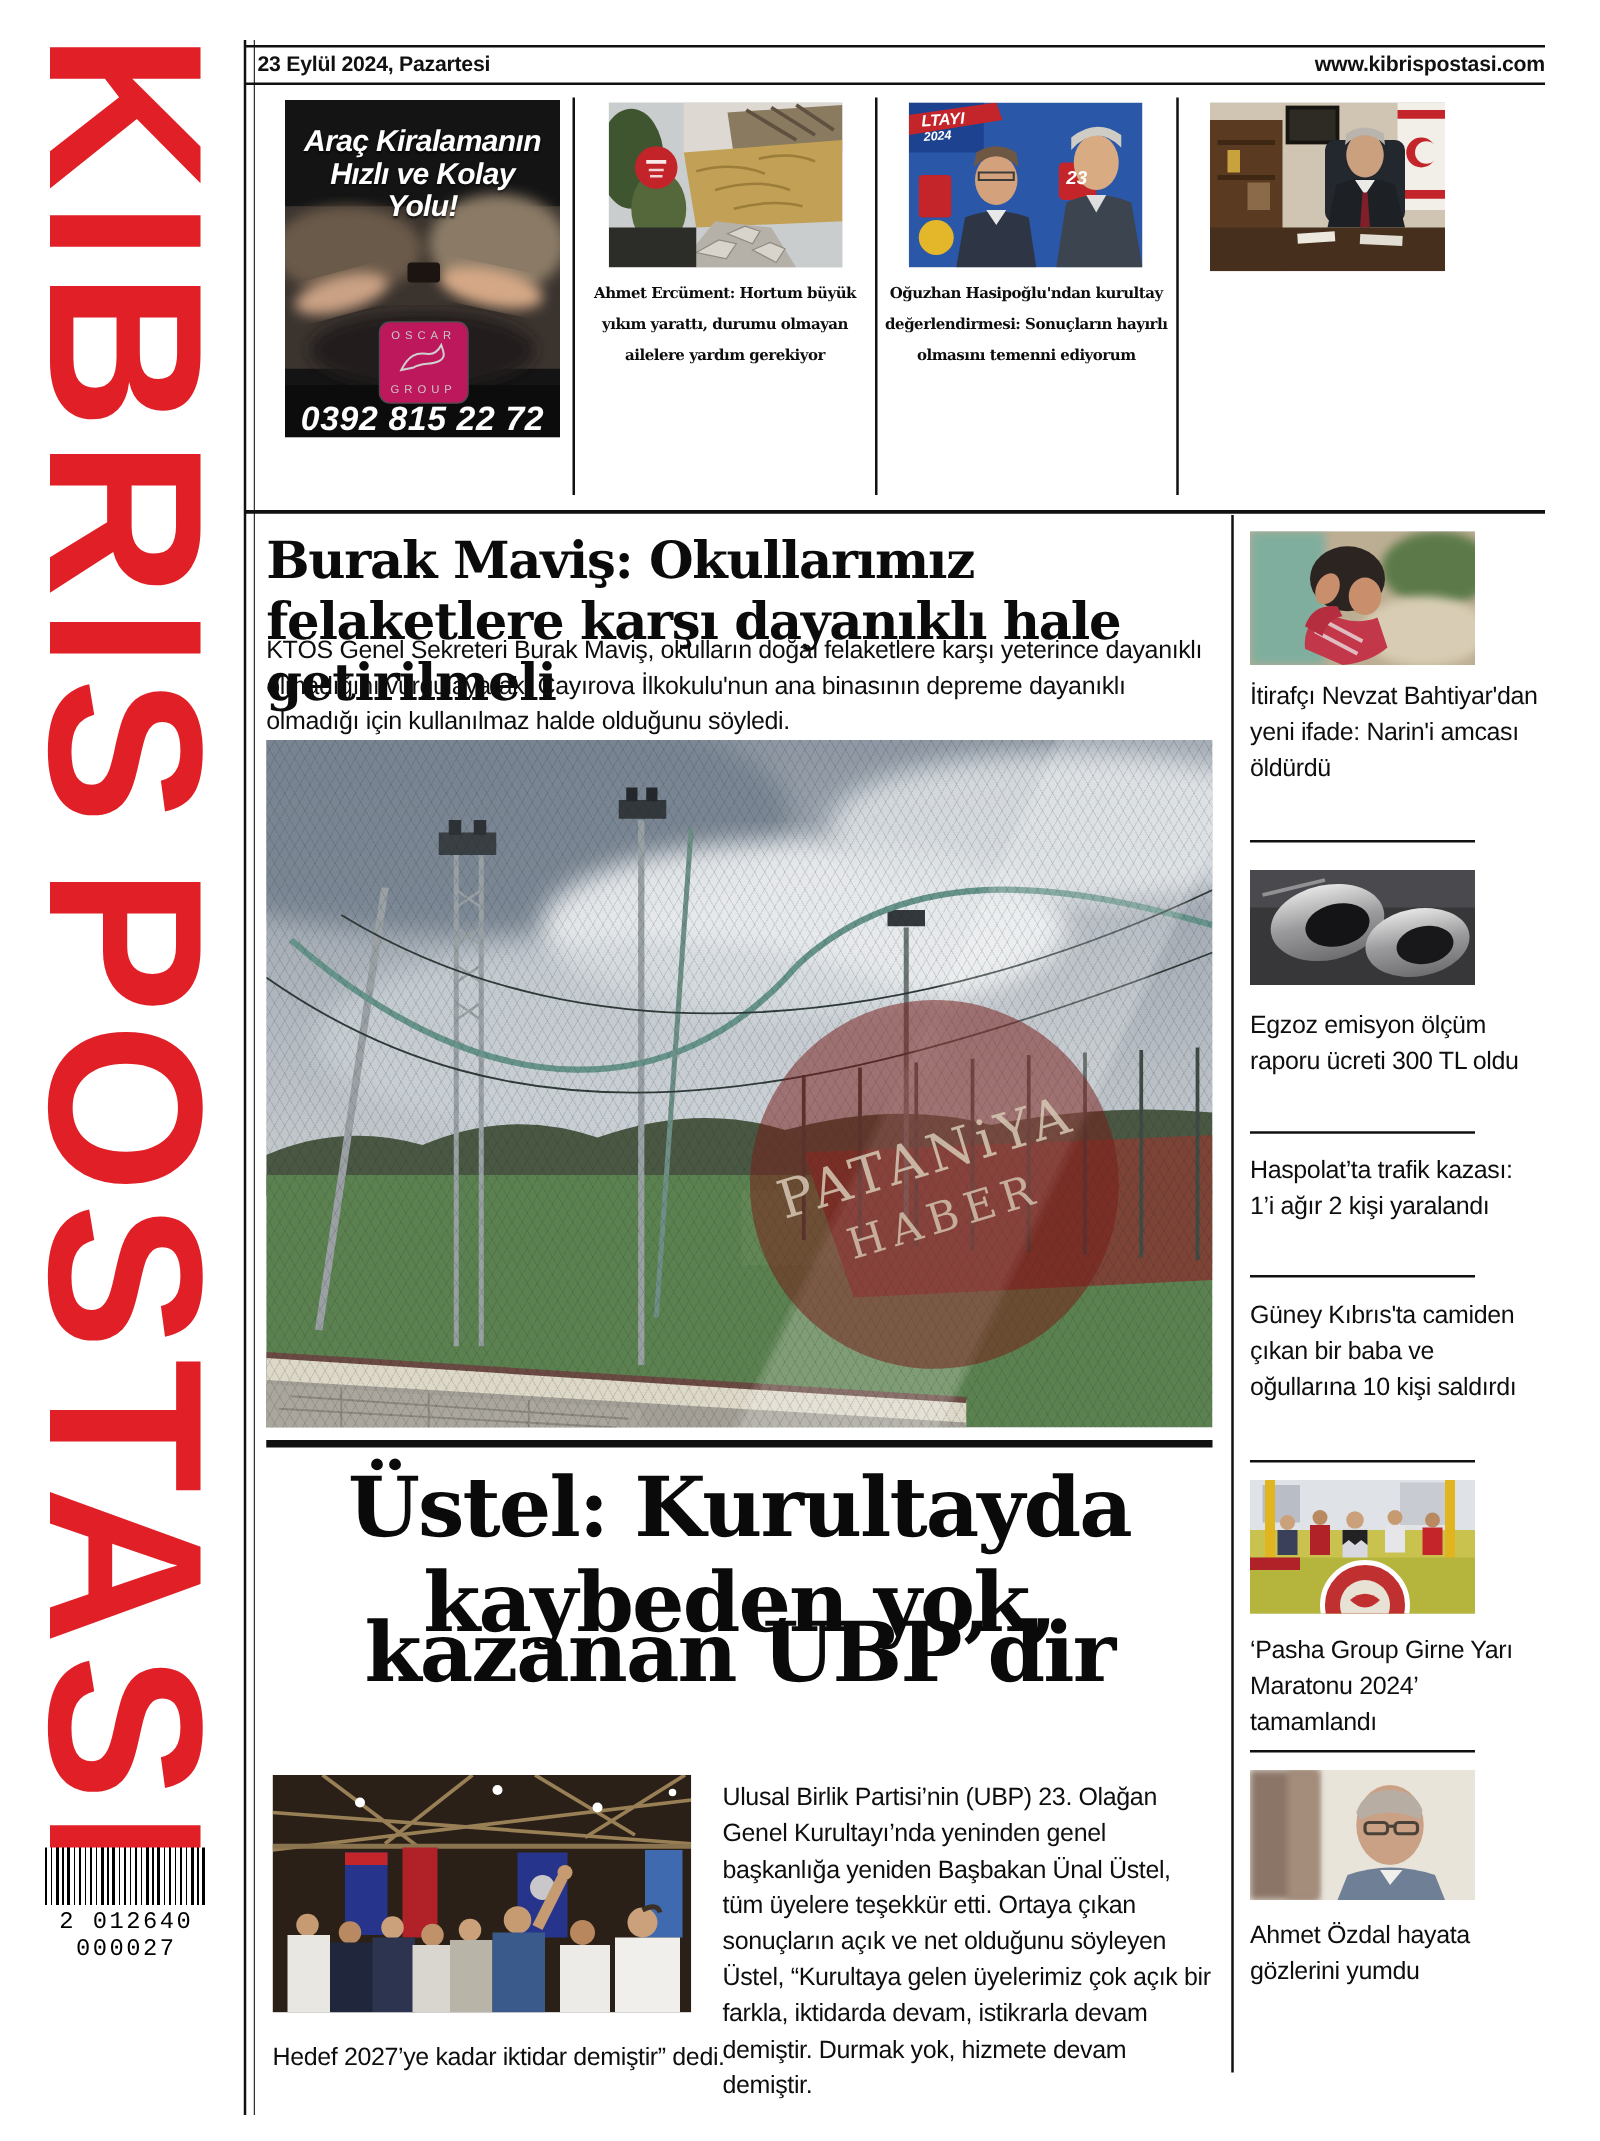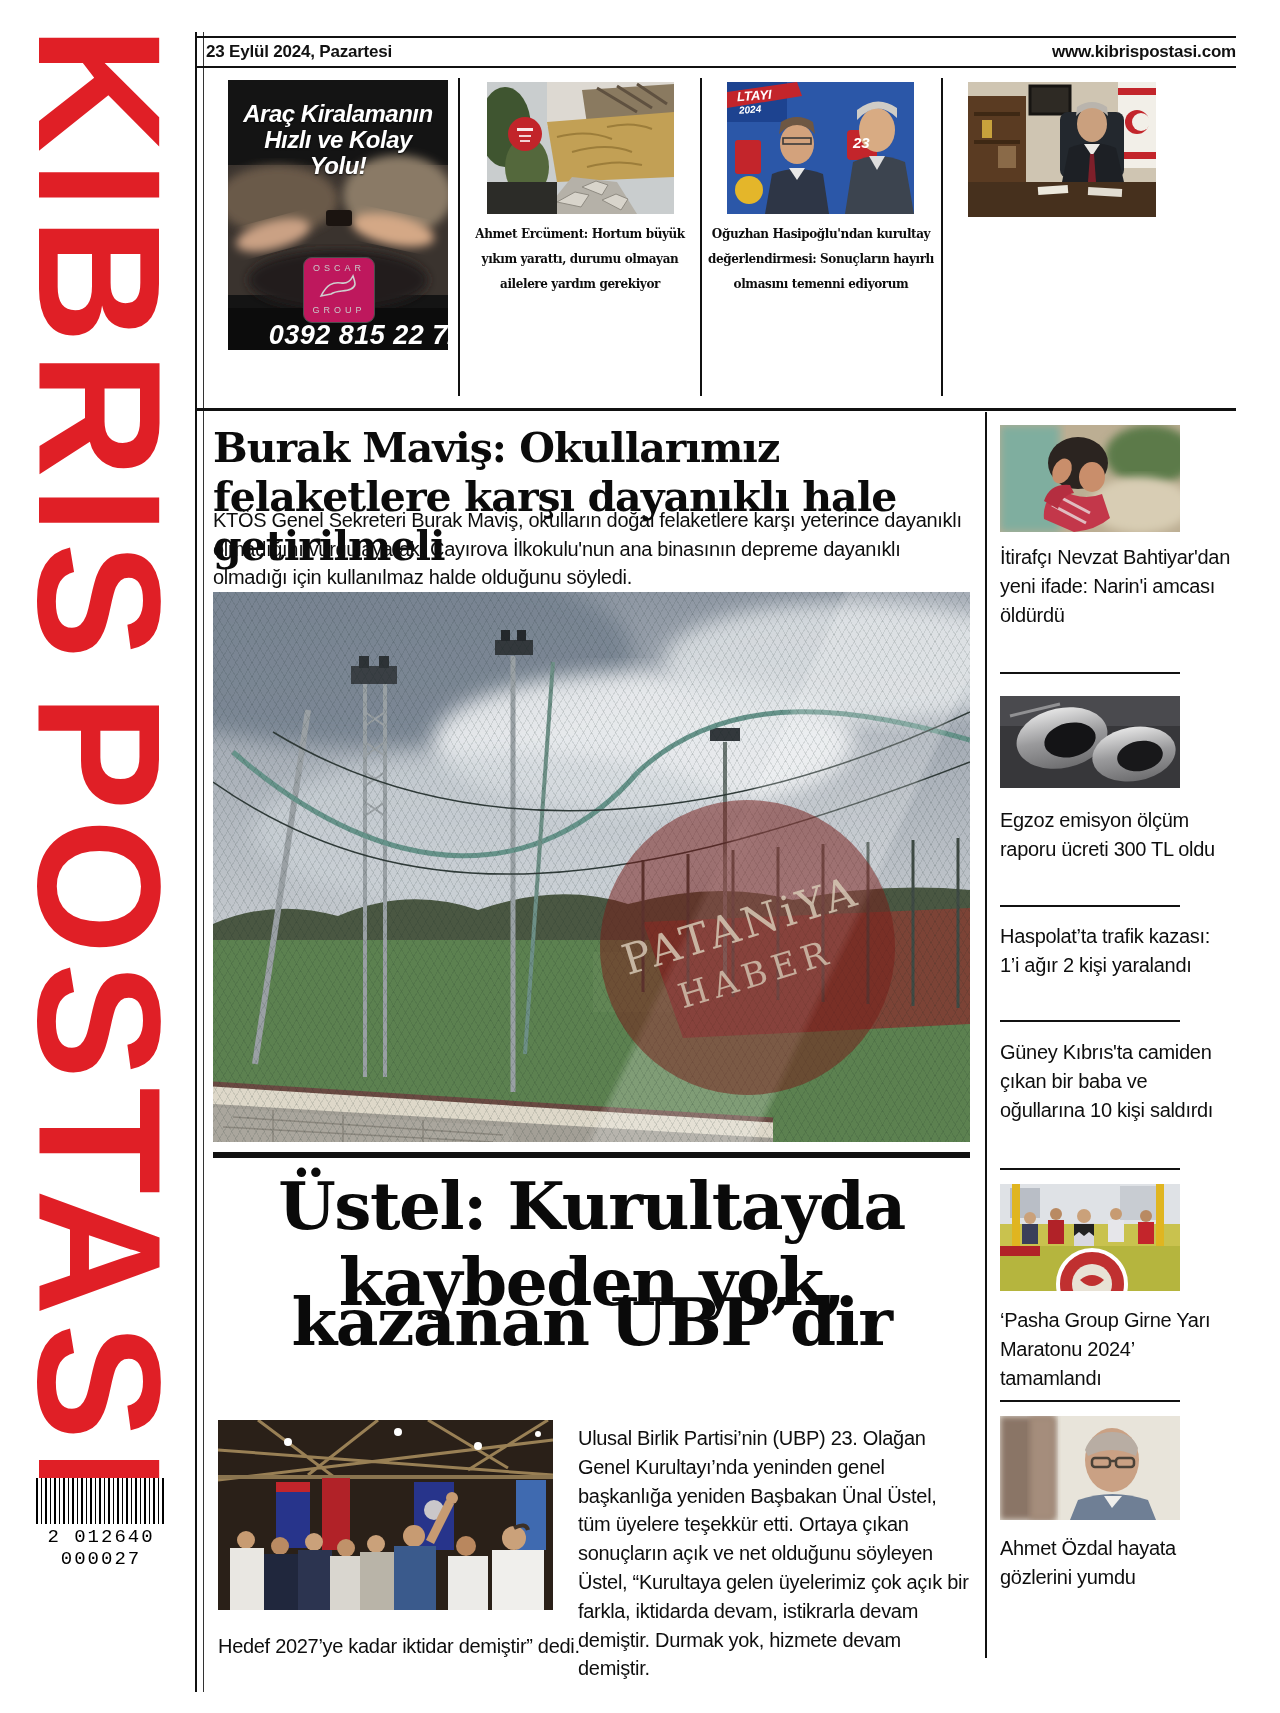--- a/index.html
+++ b/index.html
@@ -92,21 +92,21 @@
   <div class="abs adline" style="left:232px;top:88px;width:212px;">Araç Kiralamanın</div>
   <div class="abs adline" style="left:232px;top:114px;width:212px;">Hızlı ve Kolay</div>
   <div class="abs adline" style="left:232px;top:140px;width:212px;">Yolu!</div>
   <div id="oscar-box">
     <div class="brand" style="margin-top:4px;">OSCAR</div>
     <svg width="44" height="26" viewBox="0 0 44 26">
       <path d="M4,22 C10,10 16,8 24,9 C30,10 34,6 36,2 C38,8 40,12 34,15 C28,18 20,16 14,20 Z" fill="none" stroke="#cfcfcf" stroke-width="1.6"></path>
     </svg>
     <div class="brand">GROUP</div>
   </div>
-  <div id="ad-phone" class="abs" style="left:228px;top:320px;width:220px;padding-left:28px;">0392 815 22 72</div>
+  <div id="ad-phone" class="abs" style="left:228px;top:320px;width:220px;">0392 815 22 72</div>
 
   <div class="rule" style="left:458px;top:78px;width:2px;height:318px;"></div>
 
   <div class="photo" style="left:487px;top:82px;width:187px;height:132px;">
     <svg viewBox="0 0 187 132" preserveAspectRatio="none">
       <rect width="187" height="132" fill="#c9cdce"></rect>
       <rect x="60" width="127" height="45" fill="#ddd9d2"></rect>
       <path d="M95,8 L187,2 L187,40 L100,42 Z" fill="#8a7a60"></path>
       <path d="M110,6 L150,30 M130,4 L165,26 M150,2 L180,22" stroke="#5f5140" stroke-width="3" fill="none"></path>
       <ellipse cx="18" cy="45" rx="26" ry="40" fill="#3f5530"></ellipse>

